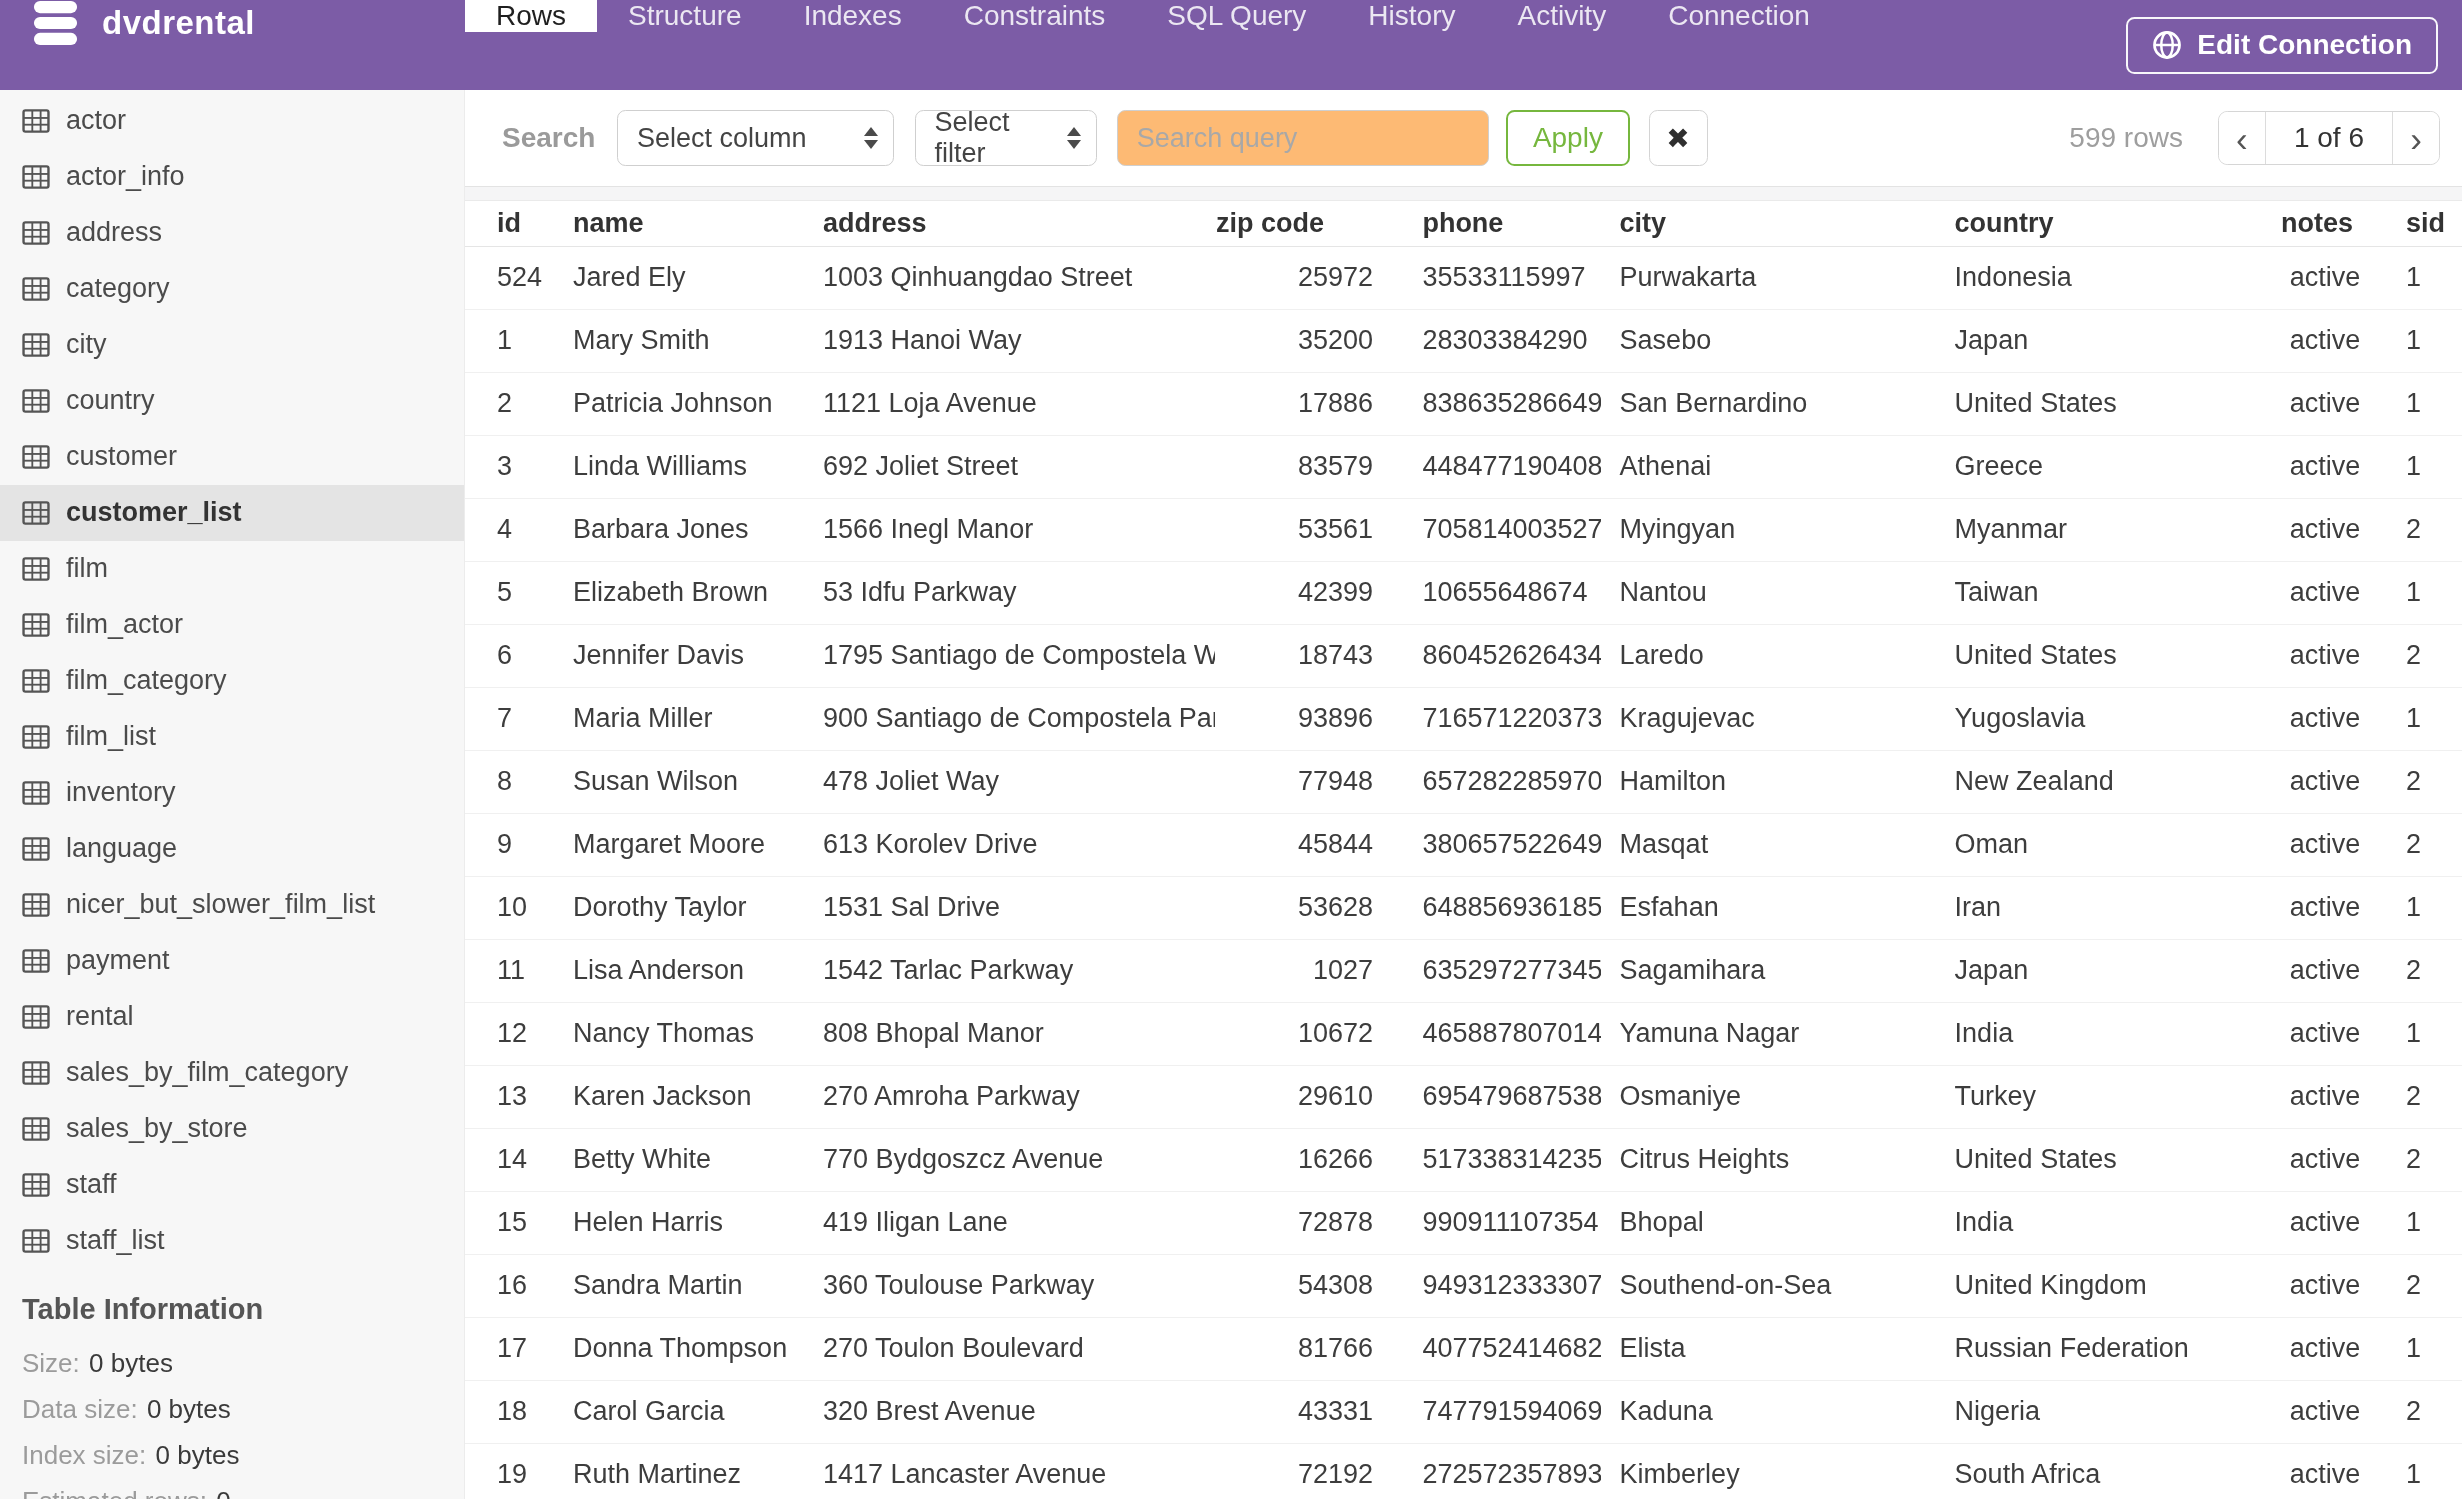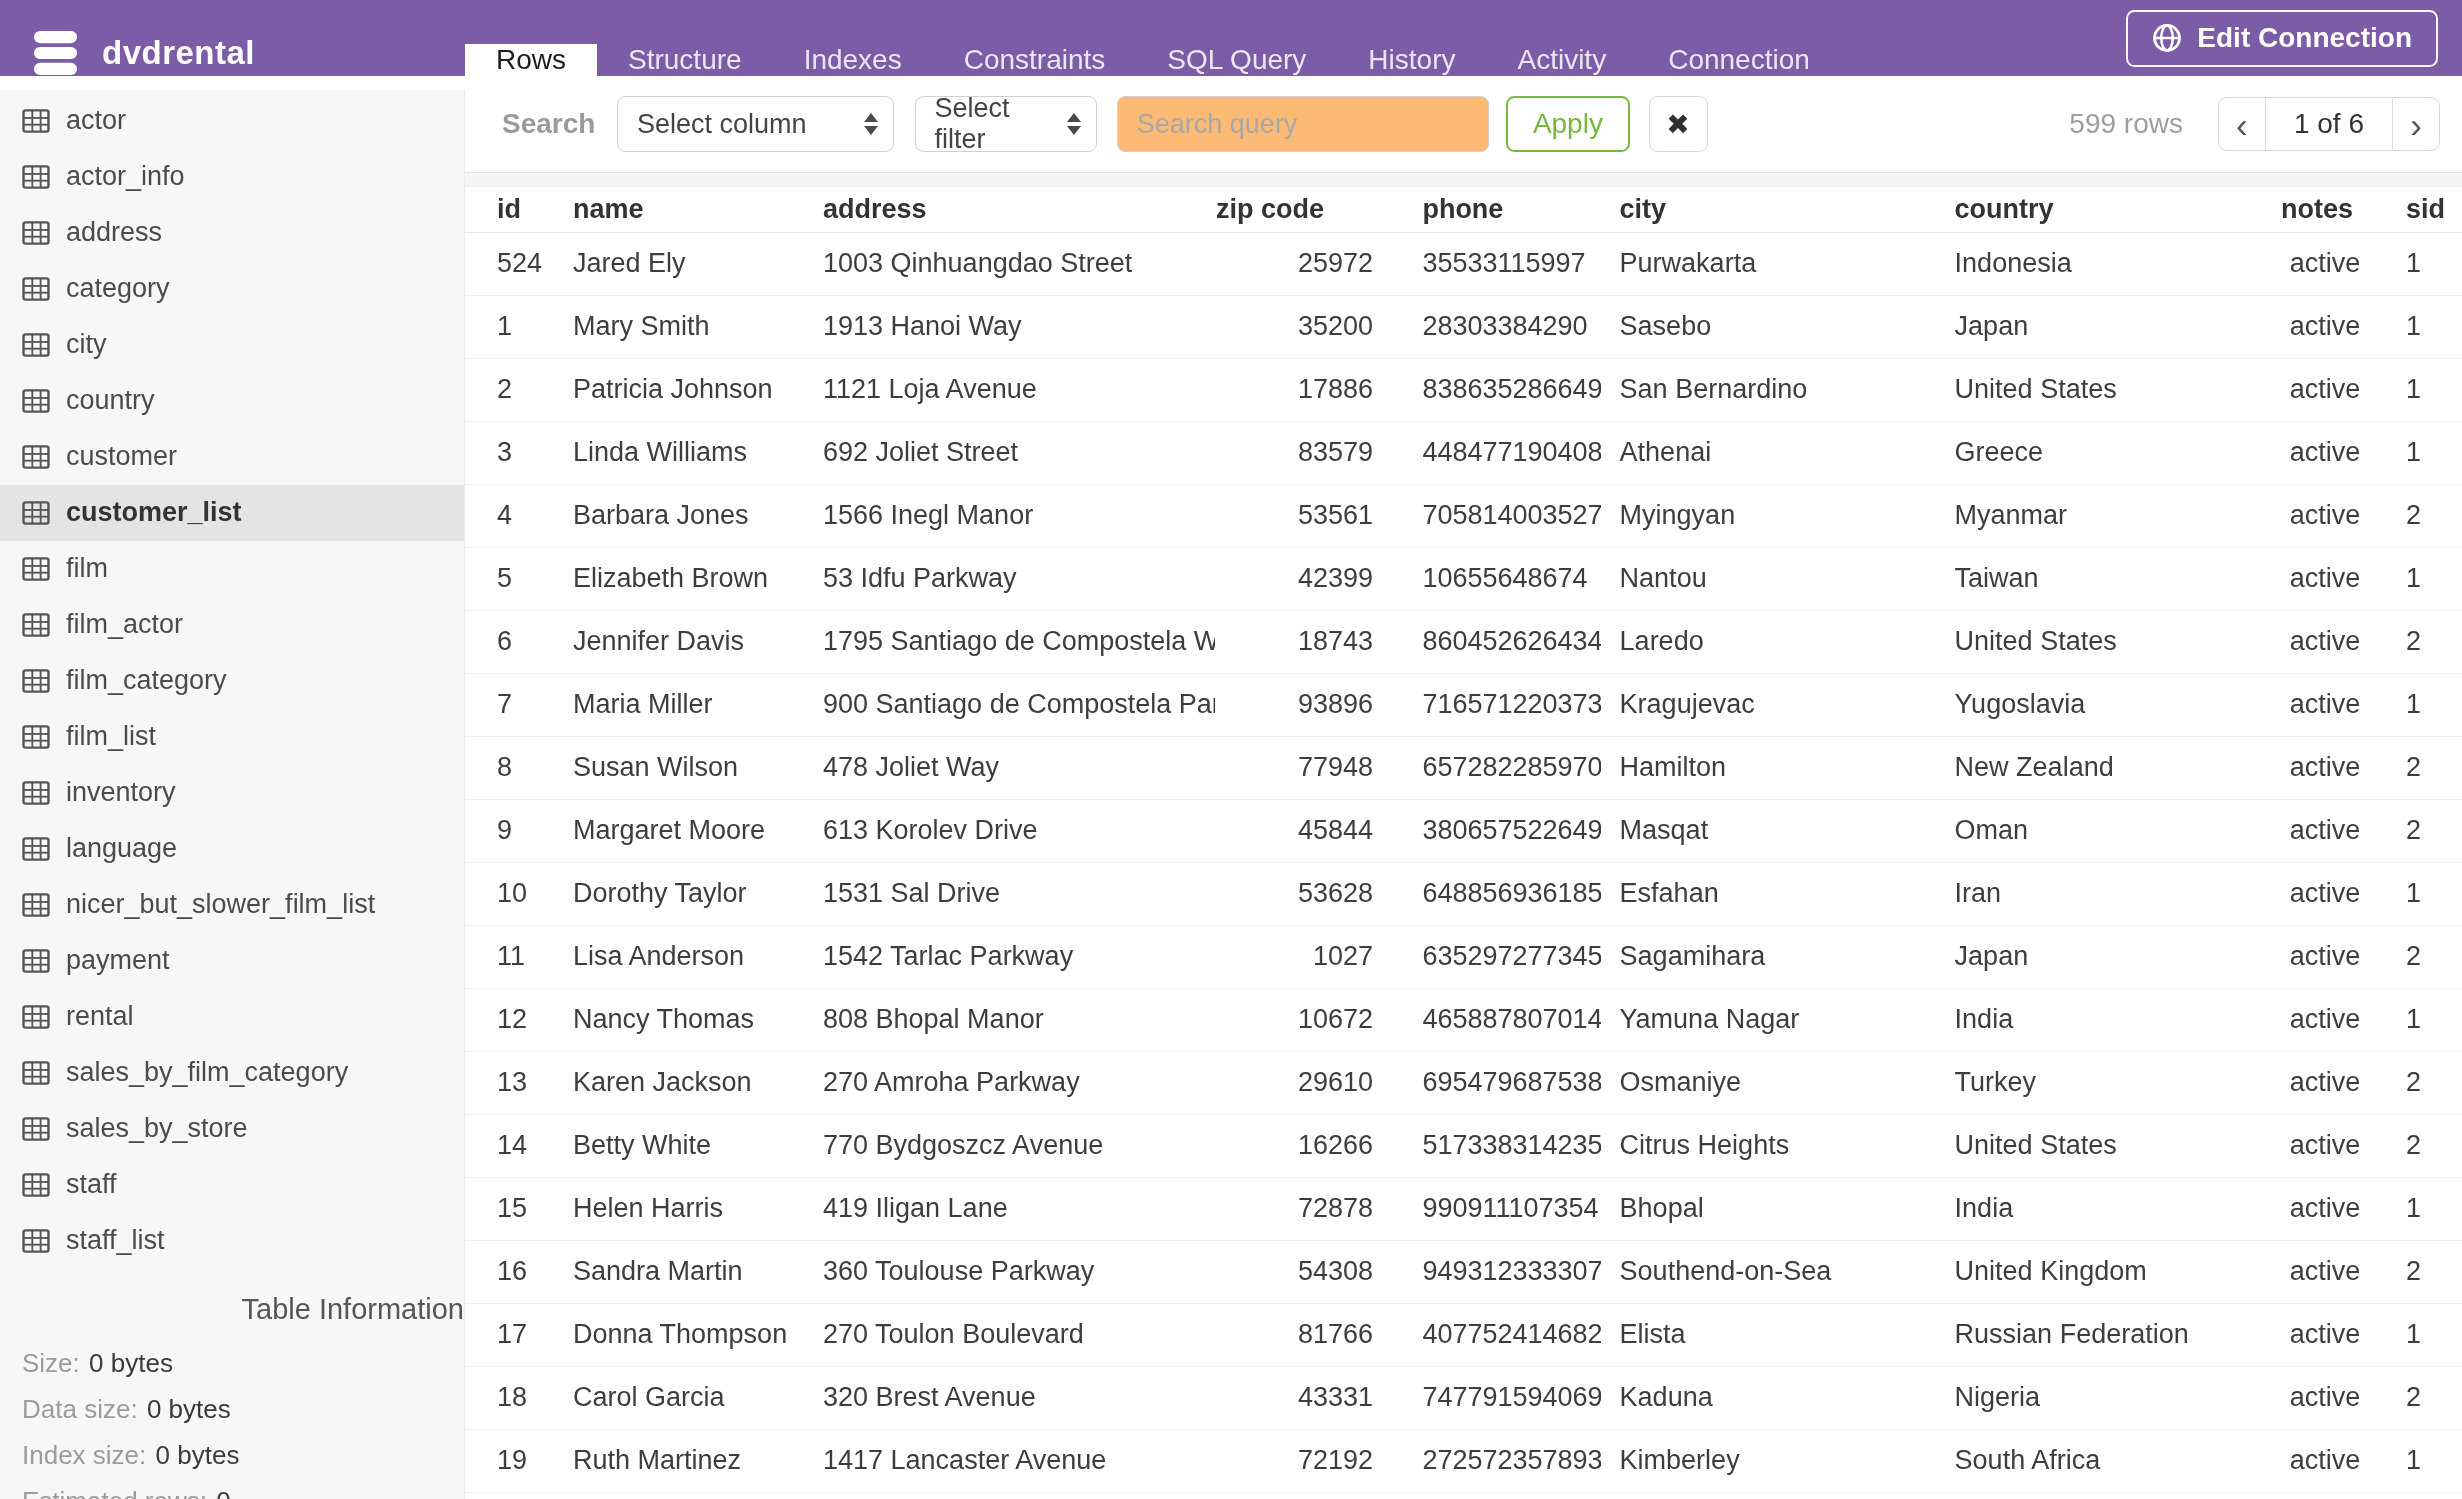--- a/index.html
+++ b/index.html
@@ -9,21 +9,21 @@
   }
   *{box-sizing:border-box;}
   html,body{margin:0;padding:0;}
   body{
     width:2462px;height:1500px;overflow:hidden;background:#fff;
     font-family:"Liberation Sans","DejaVu Sans",sans-serif;
     -webkit-font-smoothing:antialiased;
   }
   
   .app-header{
-    height:76px;background:var(--header-purple);display:flex;align-items:flex-end;
+    height:90px;background:var(--header-purple);display:flex;align-items:flex-start;
   }
   .brand{width:465px;min-width:465px;display:flex;align-items:center;gap:24px;padding-left:33px;}
   .db-icon{display:inline-flex;color:#fff;}
   .brand-title{font-size:33px;font-weight:bold;color:#fff;letter-spacing:0.5px;}
   .tabs{display:flex;}
   .tab{padding:0 31px;display:flex;align-items:center;font-size:28px;color:rgba(255,255,255,.85);cursor:default;}
   .tab.active{background:#fff;color:#1f1f1f;}
   .edit-conn{
     margin-left:auto;margin-right:24px;align-self:center;height:57px;
     display:flex;align-items:center;gap:15px;padding:0 24px;
@@ -34,21 +34,21 @@
   
   .sidebar{
     position:absolute;top:90px;left:0;bottom:0;width:465px;
     background:#f7f7f7;border-right:0.9px solid #ececec;padding-top:2.8px;overflow:hidden;
   }
   .side-item{height:56px;display:flex;align-items:center;padding-left:22px;gap:16px;color:#4b4b4b;font-size:27px;}
   .side-item.selected{background:var(--selected-sidebar-bg);font-weight:bold;color:#333;}
   .side-icon{width:28px;height:24px;color:#555;display:inline-flex;flex:none;}
   .side-icon svg{width:100%;height:100%;}
   .info-section{margin-top:13px;}
-  .info-heading{font-size:29px;font-weight:normal;color:#555;padding:11px 0 15px 22px;text-align:right;}
+  .info-heading{font-size:29px;font-weight:bold;color:#555;padding:11px 0 15px 22px;}
   .info-row{height:46px;display:flex;align-items:center;padding-left:22px;font-size:26px;}
   .info-label{color:#9b9b9b;margin-right:9.3px;}
   .info-value{color:#3a3a3a;}
   
   .main{margin-left:465px;background:#fff;}
   .toolbar{height:96px;display:flex;align-items:center;padding:0 22px 0 37px;}
   .search-label{font-size:28px;color:#9a9a9a;font-weight:bold;margin-right:22px;}
   .select-box{
     height:56px;border:1.9px solid #cfcfcf;border-radius:8.4px;background:#fff;
     display:flex;align-items:center;padding:0 15px 0 18.6px;font-size:27px;color:#444;margin-right:20.4px;

